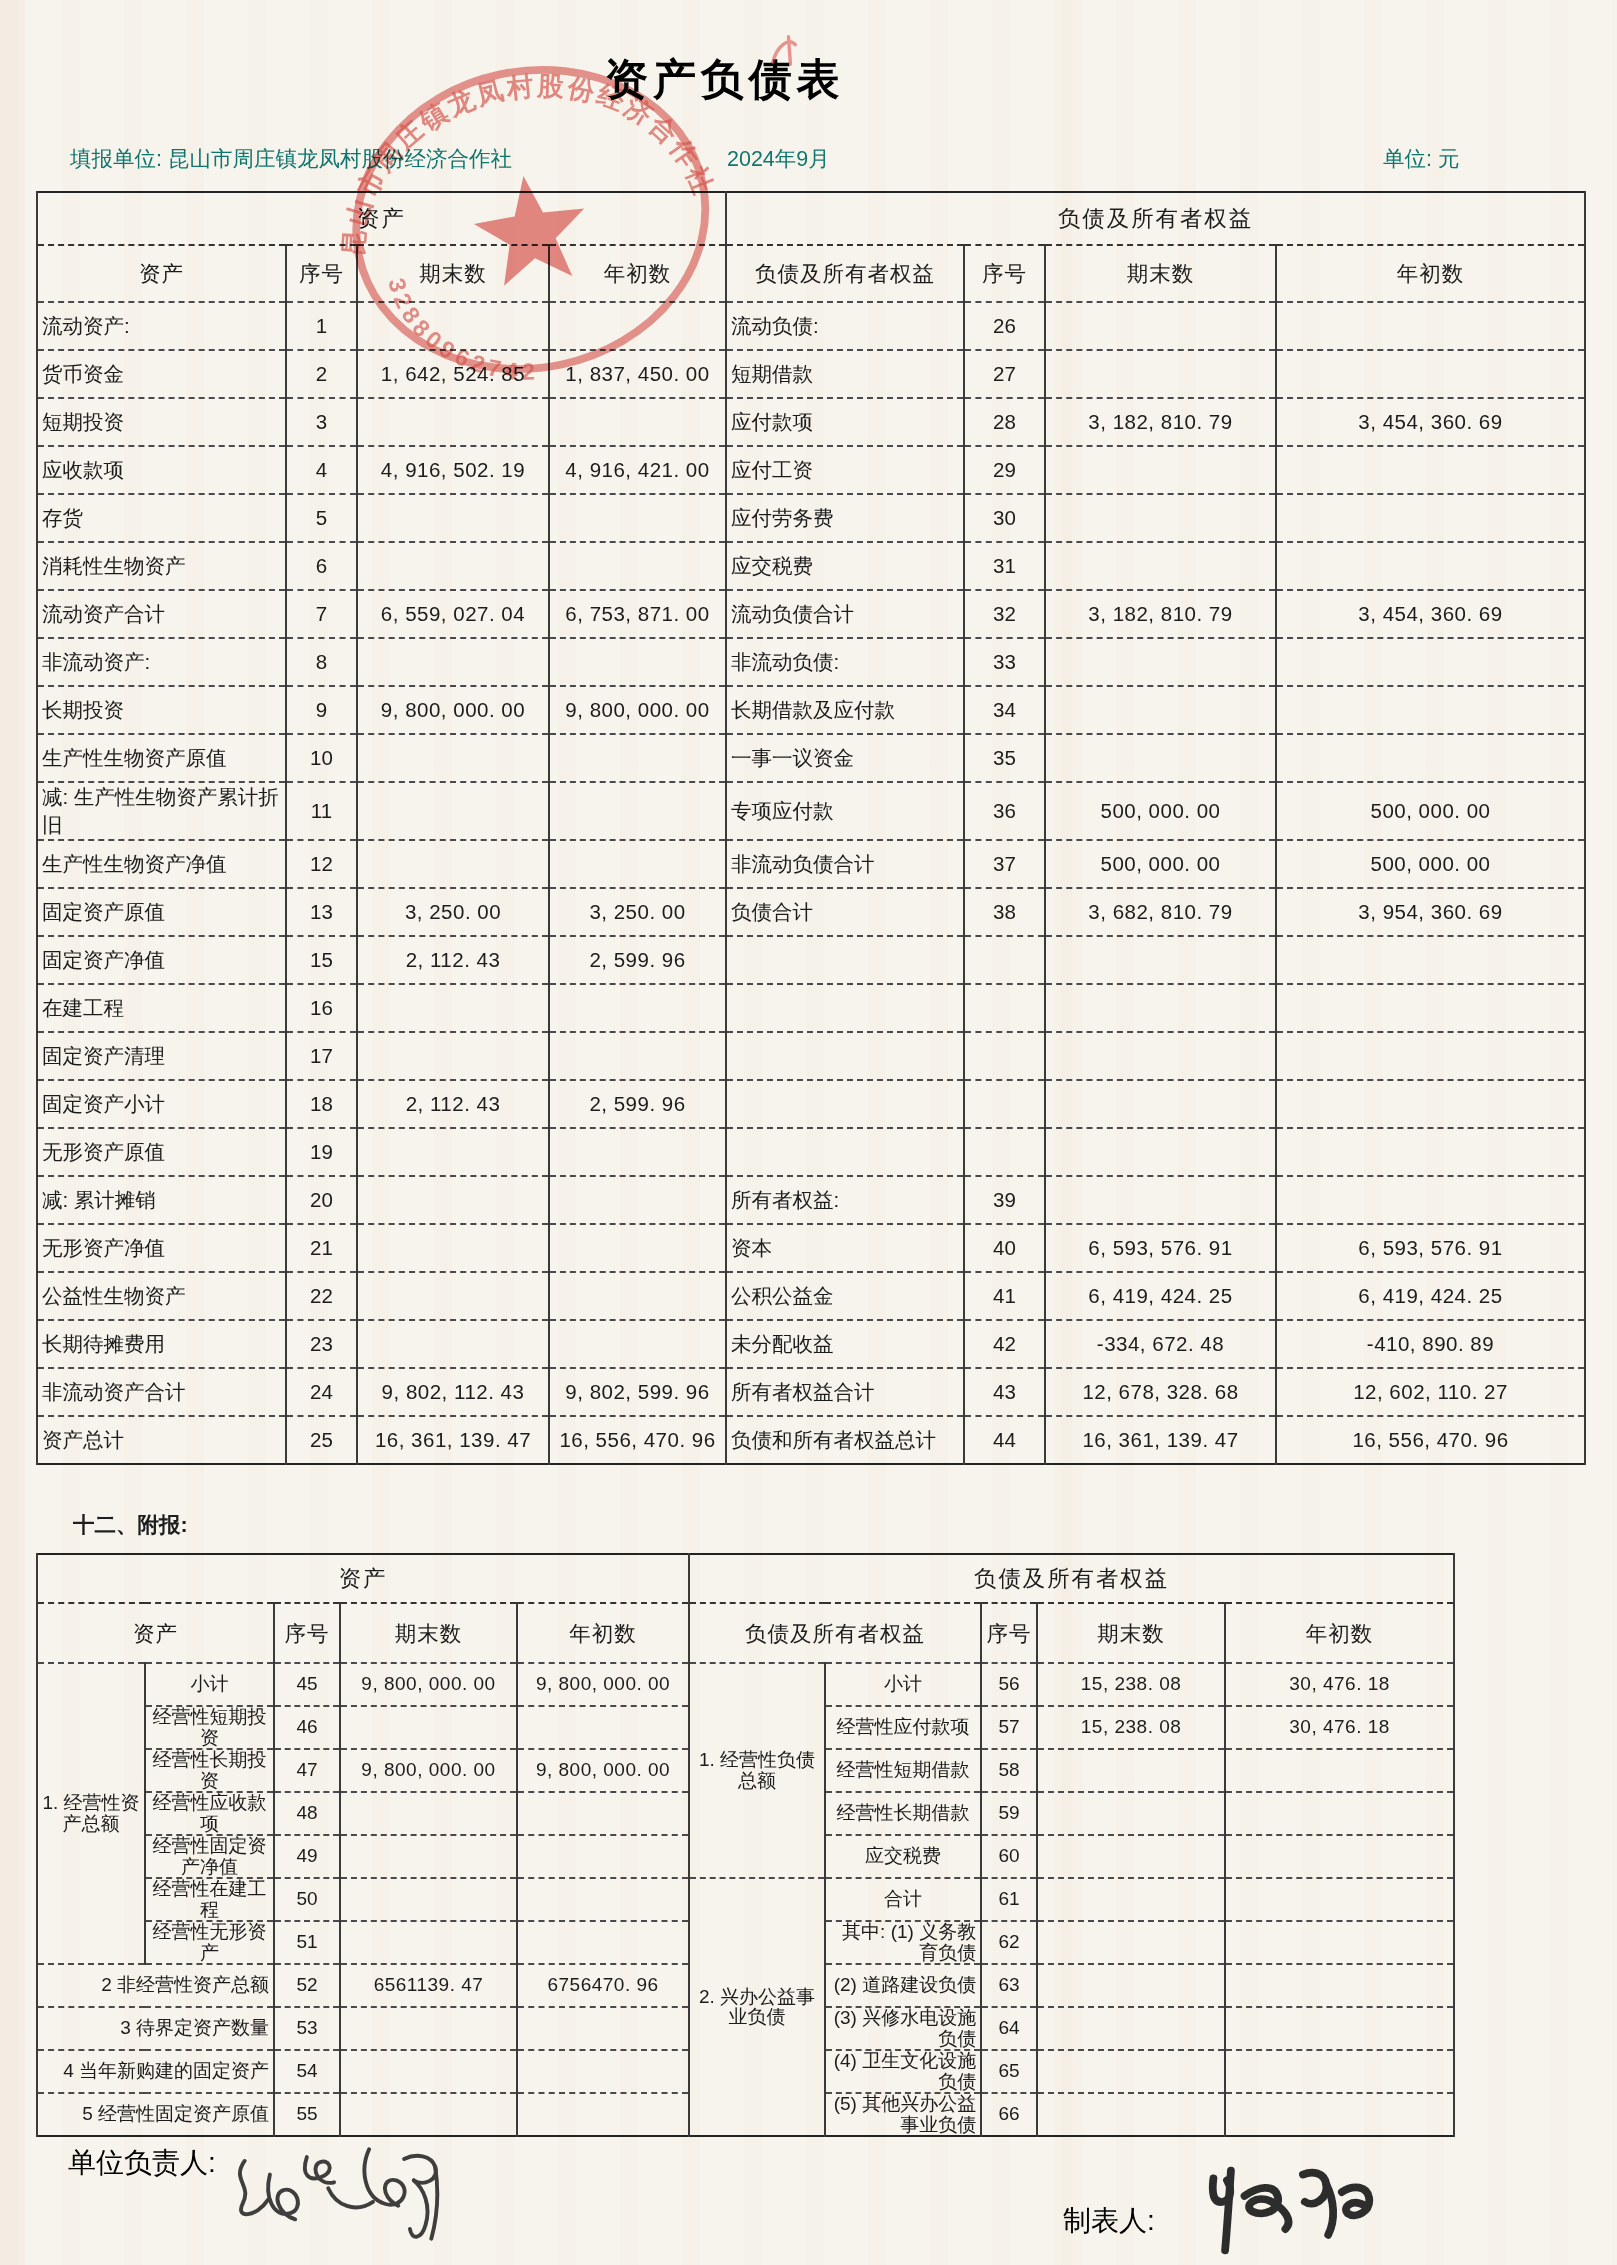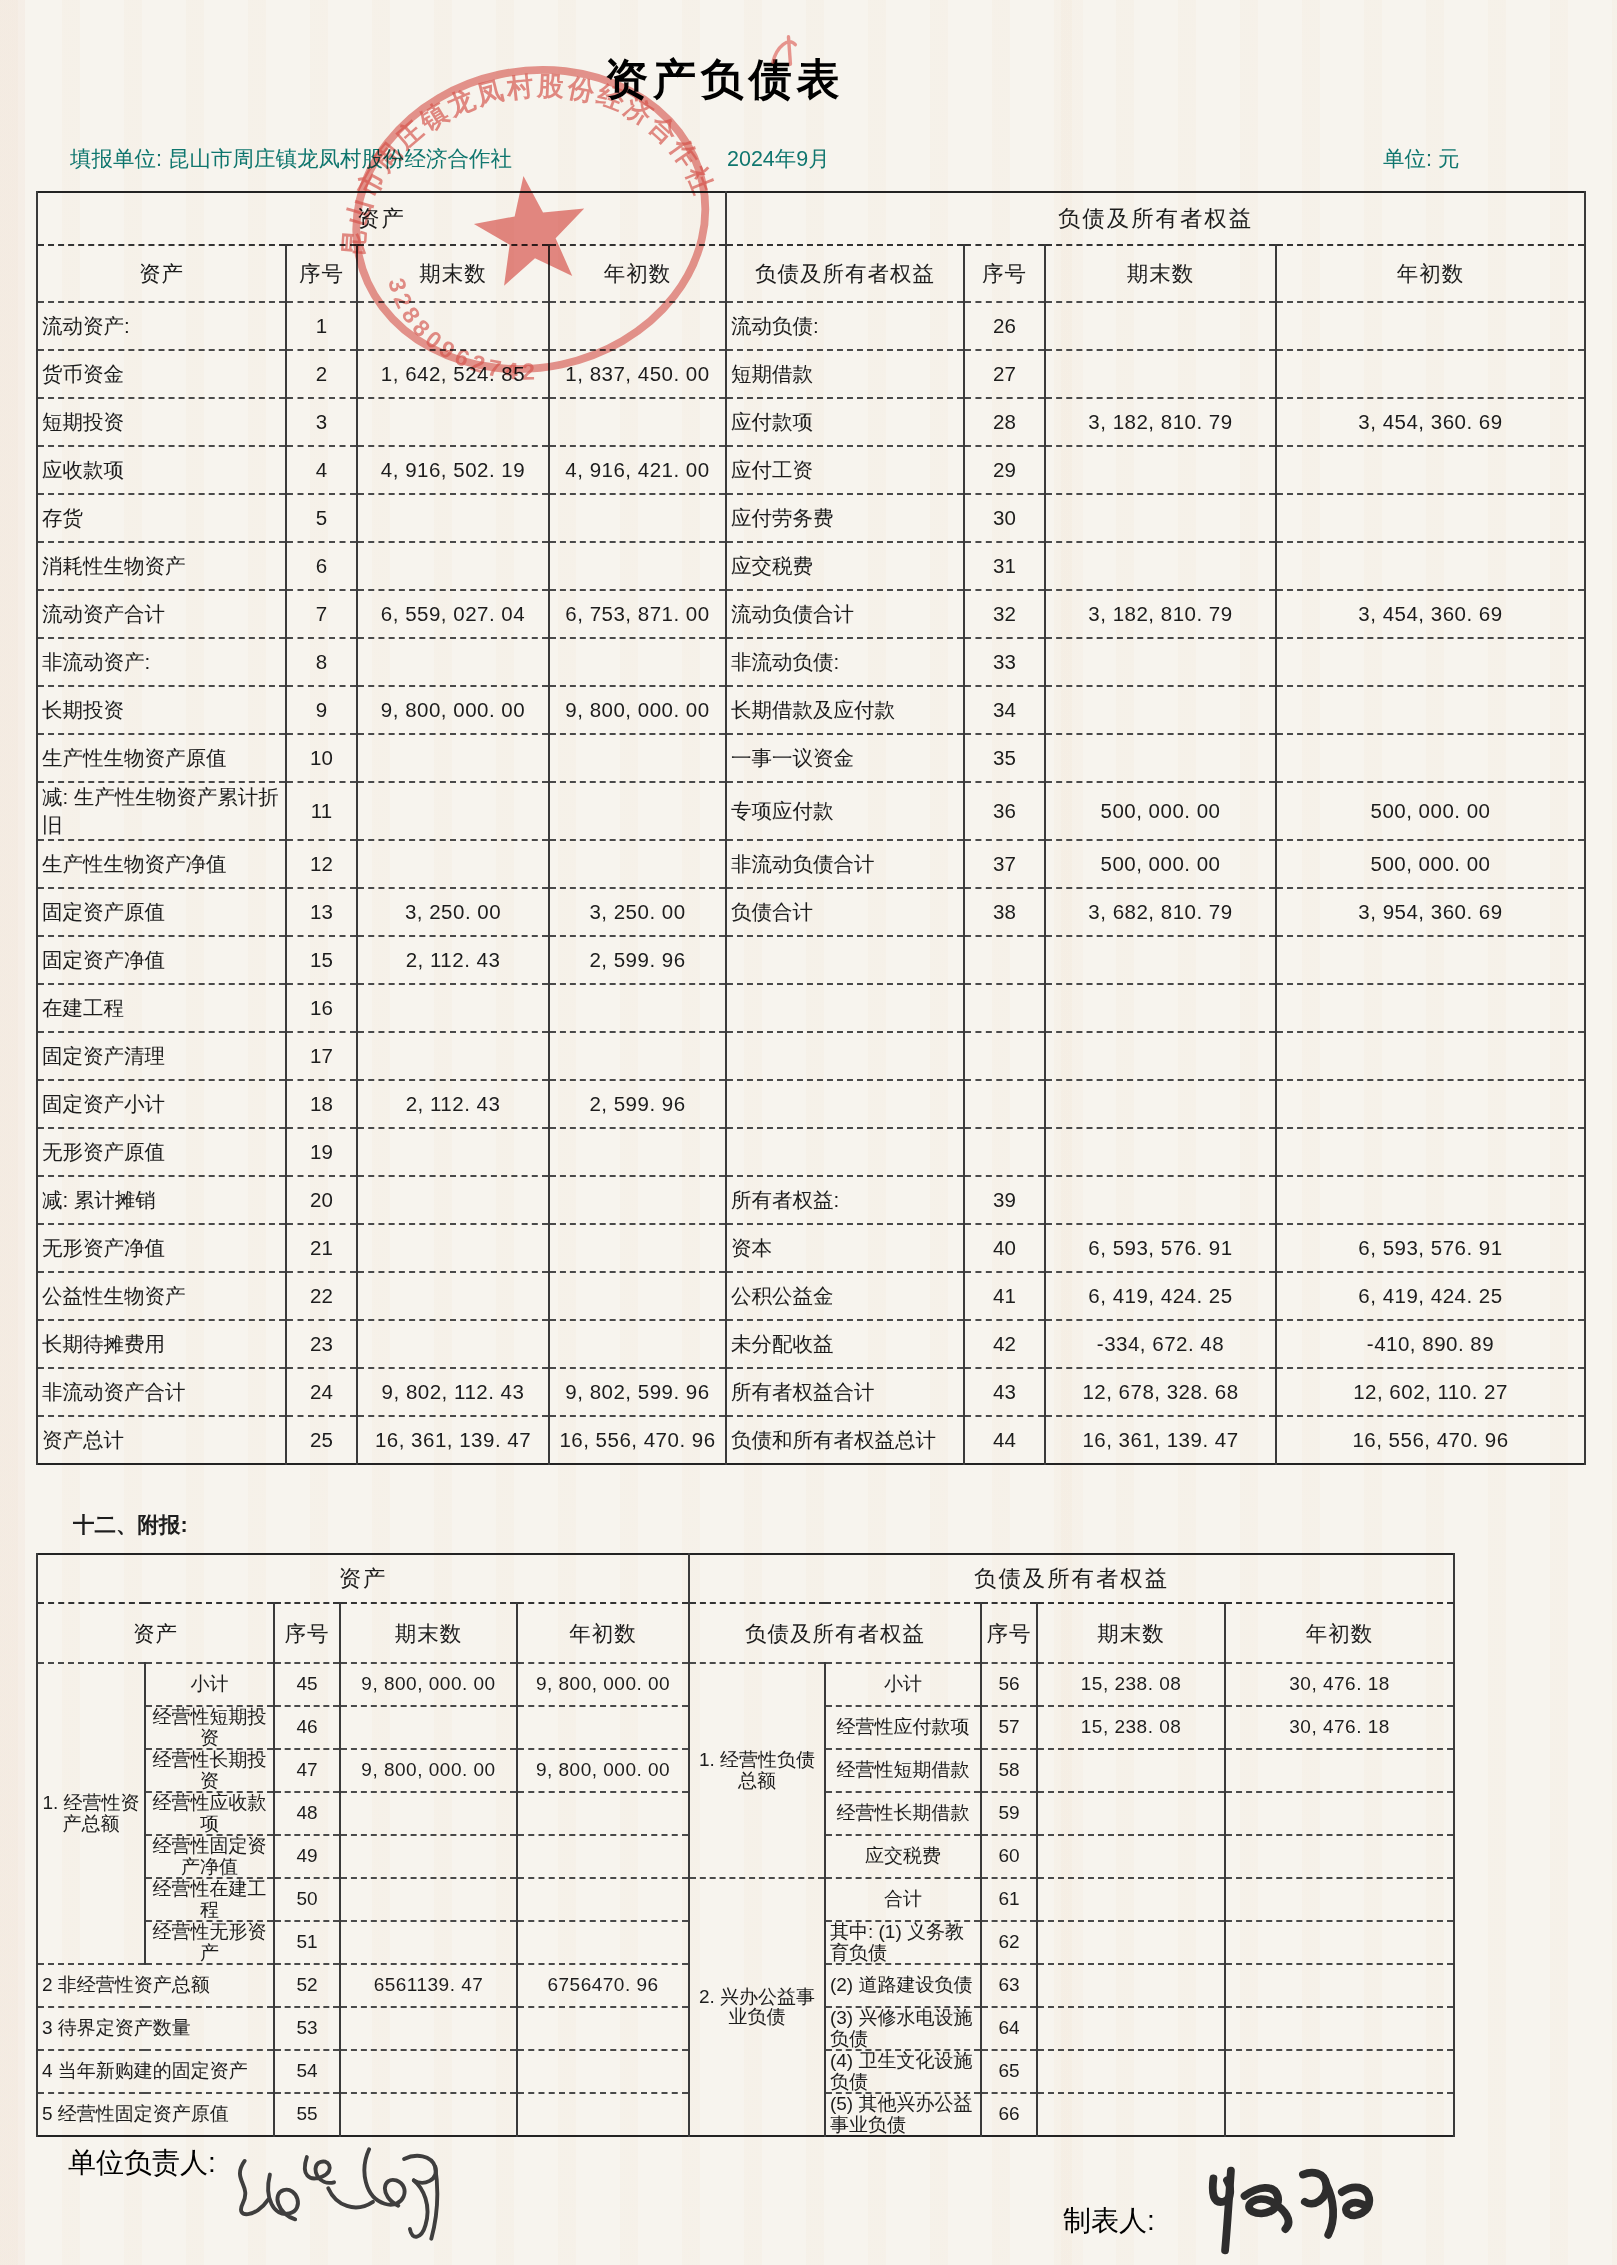--- a/index.html
+++ b/index.html
@@ -47,21 +47,21 @@
   .lbl{text-align:left;}
   
   .k-sec{padding-left:7.8px;}
   .k-item{padding-left:27px;}
   .k-sub{padding-left:41px;}
   .k-subsm{padding-left:27px;font-size:14.6px;}
   .k-tot{padding-left:51px;}
   .k-tot0{padding-left:4.9px;font-size:19.5px;}
   .k-bold{padding-left:27px;font-weight:700;}
   .grp{text-align:center;font-size:19px;line-height:22.4px;padding:0 5.9px;}
-  .lbl2{text-align:left;padding-left:7.8px;}
+  .lbl2{text-align:right;padding-left:7.8px;}
   
   .stamp{left:322px;top:37px;width:439px;height:361px;pointer-events:none;mix-blend-mode:multiply;opacity:.9;}
   .sig{pointer-events:none;}
 </style>
 </head>
 <body>
 
 <div class="page">
 
   <div class="abs doc-title">资产负债表</div>

